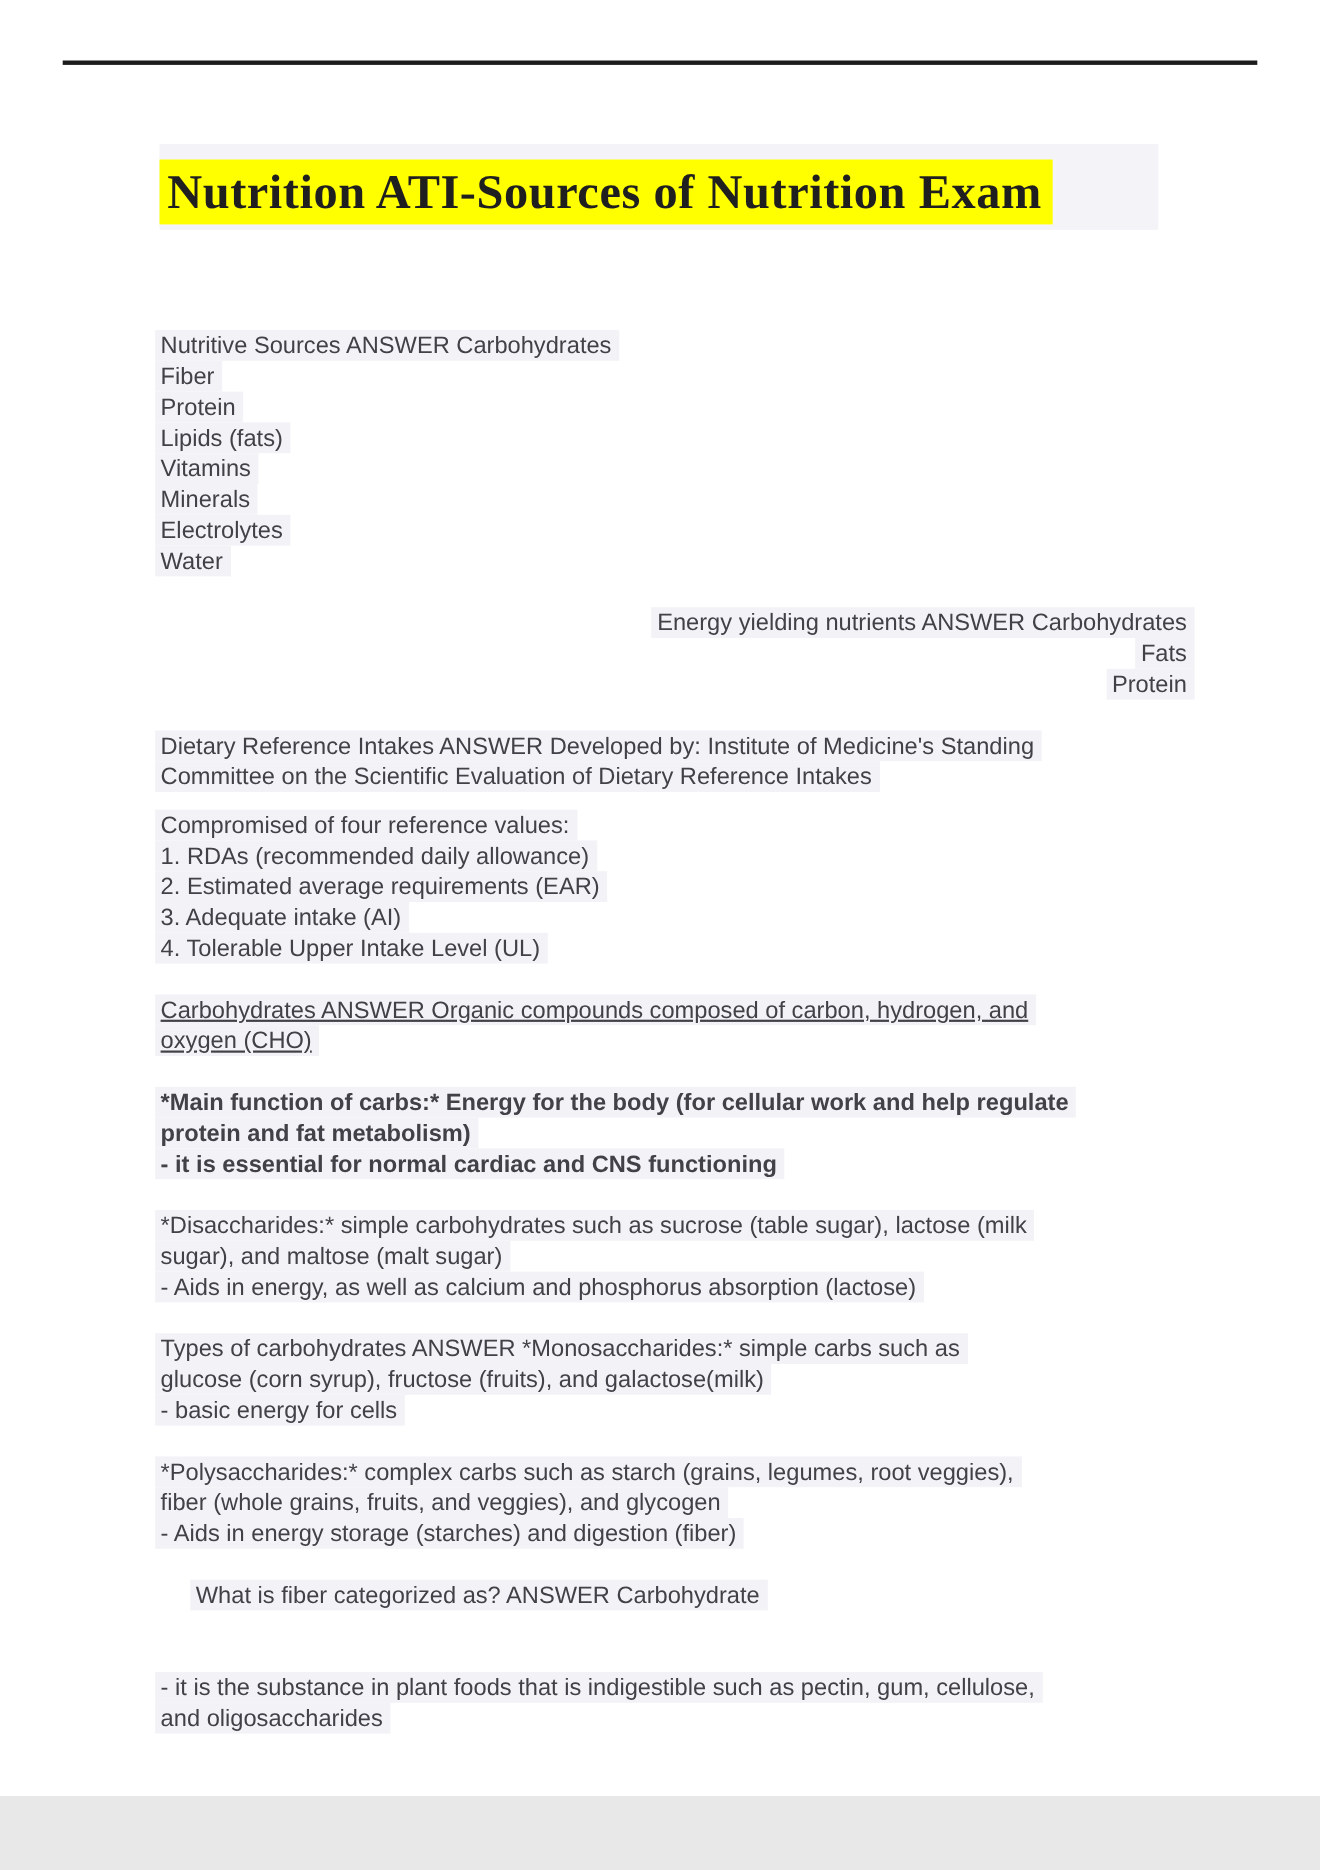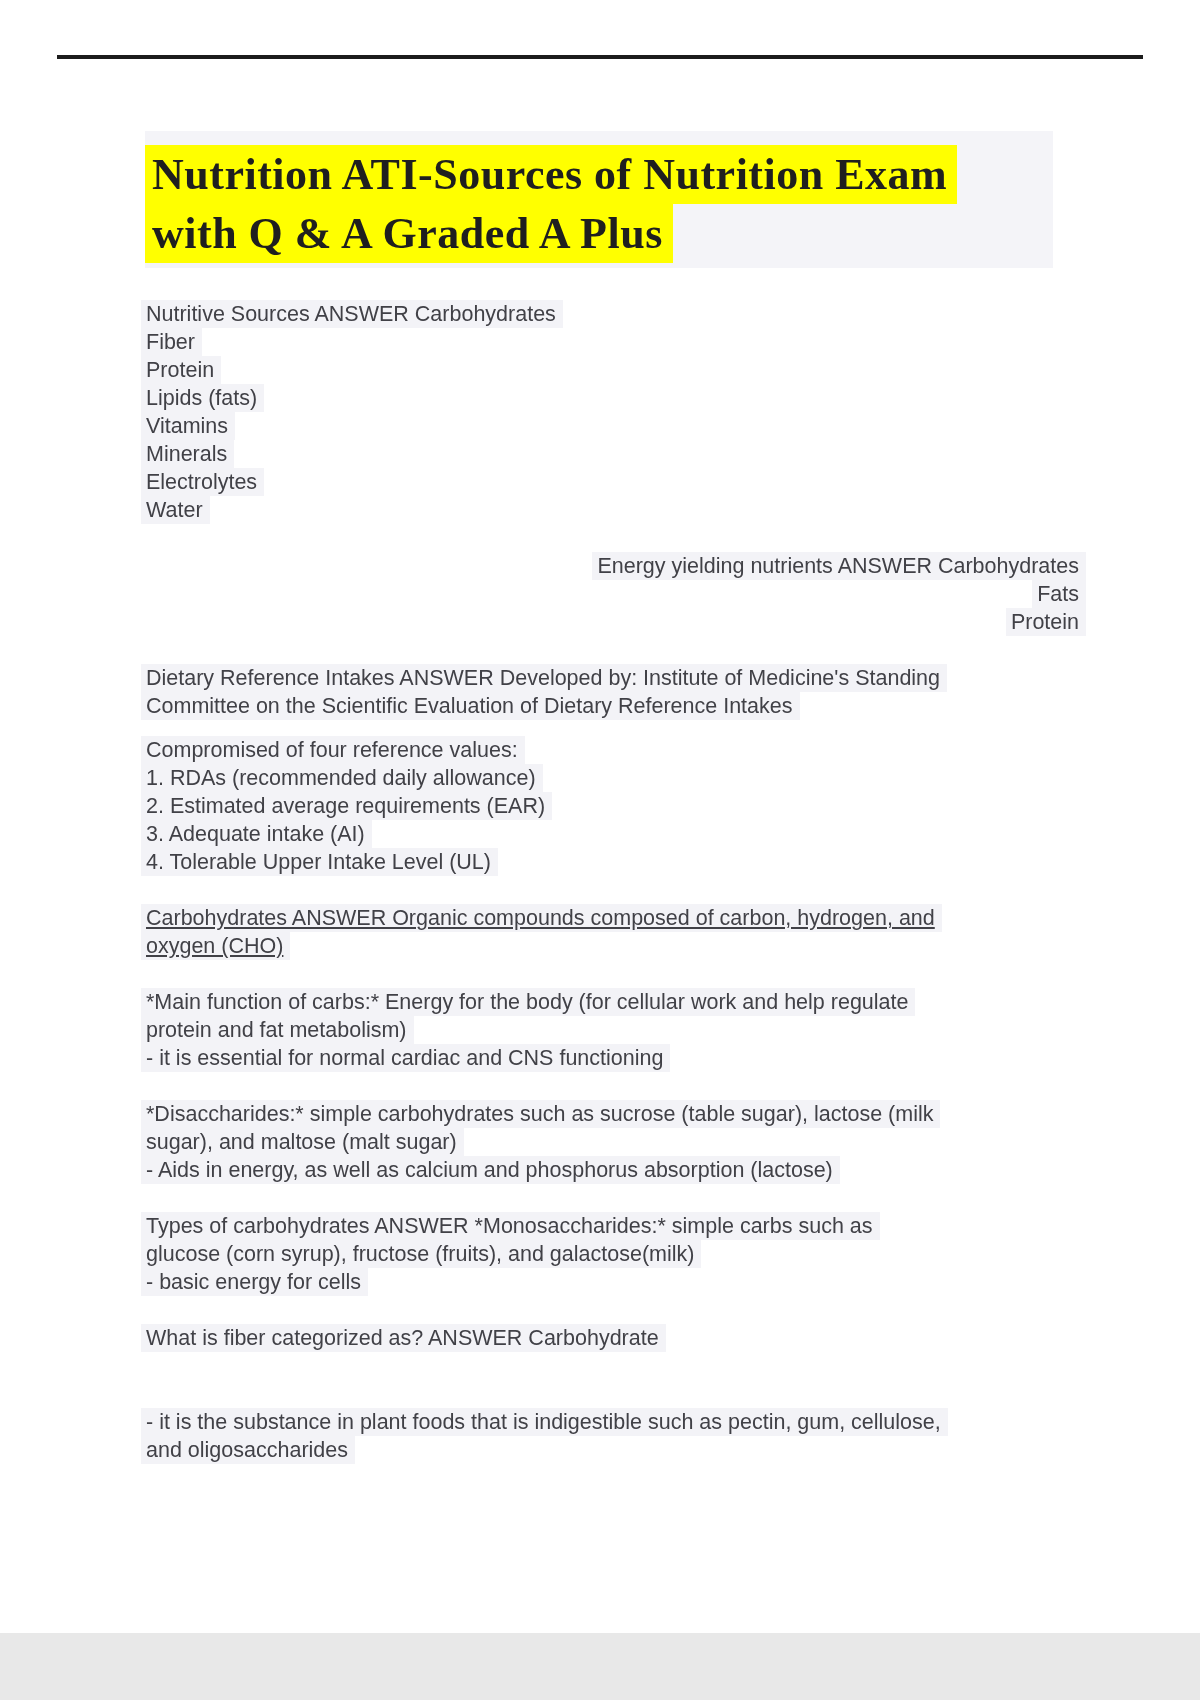--- a/index.html
+++ b/index.html
@@ -56,30 +56,31 @@
     box-decoration-break:clone;
   }
 </style>
 </head>
 <body>
 
 <div class="page" style="--page-bg: #ffffff; --rule: #1c1c1c; --hl-yellow: #ffff00; --block-bg: #f4f4f8; --body-text: #414147; --line-hl: #f3f3f7;">
   <div class="rule top"></div>
 
   <div class="title-block">
-    <h1><span class="title-line">Nutrition ATI-Sources of Nutrition Exam</span><br><span class="title-line">with Q &amp; A Graded A Plus</span></h1>
+    <h1><span class="title-line">Nutrition ATI-Sources of Nutrition Exam</span><br></h1>
   </div>
 
   <div class="body-text">
       <p class="para" style="margin-top: 0px;"><span class="hl">Nutritive Sources ANSWER Carbohydrates<br>Fiber<br>Protein<br>Lipids (fats)<br>Vitamins<br>Minerals<br>Electrolytes<br>Water</span></p>
       <p class="para" style="margin-top: 28px; text-align: right;"><span class="hl">Energy yielding nutrients ANSWER Carbohydrates<br>Fats<br>Protein</span></p>
       <p class="para" style="margin-top: 28px;"><span class="hl">Dietary Reference Intakes ANSWER Developed by: Institute of Medicine's Standing<br>Committee on the Scientific Evaluation of Dietary Reference Intakes</span></p>
       <p class="para" style="margin-top: 16px;"><span class="hl">Compromised of four reference values:<br>1. RDAs (recommended daily allowance)<br>2. Estimated average requirements (EAR)<br>3. Adequate intake (AI)<br>4. Tolerable Upper Intake Level (UL)</span></p>
       <p class="para" style="margin-top: 28px; text-decoration: underline;"><span class="hl">Carbohydrates ANSWER Organic compounds composed of carbon, hydrogen, and<br>oxygen (CHO)</span></p>
-      <p class="para" style="margin-top: 28px;"><span class="hl">*Main function of carbs:* Energy for the body (for cellular work and help regulate<br>protein and fat metabolism)<br>- it is essential for normal cardiac and CNS functioning</span></p>
+      <p class="para" style="margin-top: 28px; font-weight: bold;"><span class="hl">*Main function of carbs:* Energy for the body (for cellular work and help regulate<br>protein and fat metabolism)<br>- it is essential for normal cardiac and CNS functioning</span></p>
       <p class="para" style="margin-top: 28px;"><span class="hl">*Disaccharides:* simple carbohydrates such as sucrose (table sugar), lactose (milk<br>sugar), and maltose (malt sugar)<br>- Aids in energy, as well as calcium and phosphorus absorption (lactose)</span></p>
       <p class="para" style="margin-top: 28px;"><span class="hl">Types of carbohydrates ANSWER *Monosaccharides:* simple carbs such as<br>glucose (corn syrup), fructose (fruits), and galactose(milk)<br>- basic energy for cells</span></p>
-      <p class="para" style="margin-top: 28px;"><span class="hl">What is fiber categorized as? ANSWER Carbohydrate</span></p>
+      <p class="para" style="margin-top: 28px;"><span class="hl">*Polysaccharides:* complex carbs such as starch (grains, legumes, root veggies),<br>fiber (whole grains, fruits, and veggies), and glycogen<br>- Aids in energy storage (starches) and digestion (fiber)</span></p>
+      <p class="para" style="margin-top: 28px; margin-left: 32px;"><span class="hl">What is fiber categorized as? ANSWER Carbohydrate</span></p>
       <p class="para" style="margin-top: 56px;"><span class="hl">- it is the substance in plant foods that is indigestible such as pectin, gum, cellulose,<br>and oligosaccharides</span></p>
     </div>
 
   <div class="rule bottom"></div>
 </div>
 
 </body></html>

